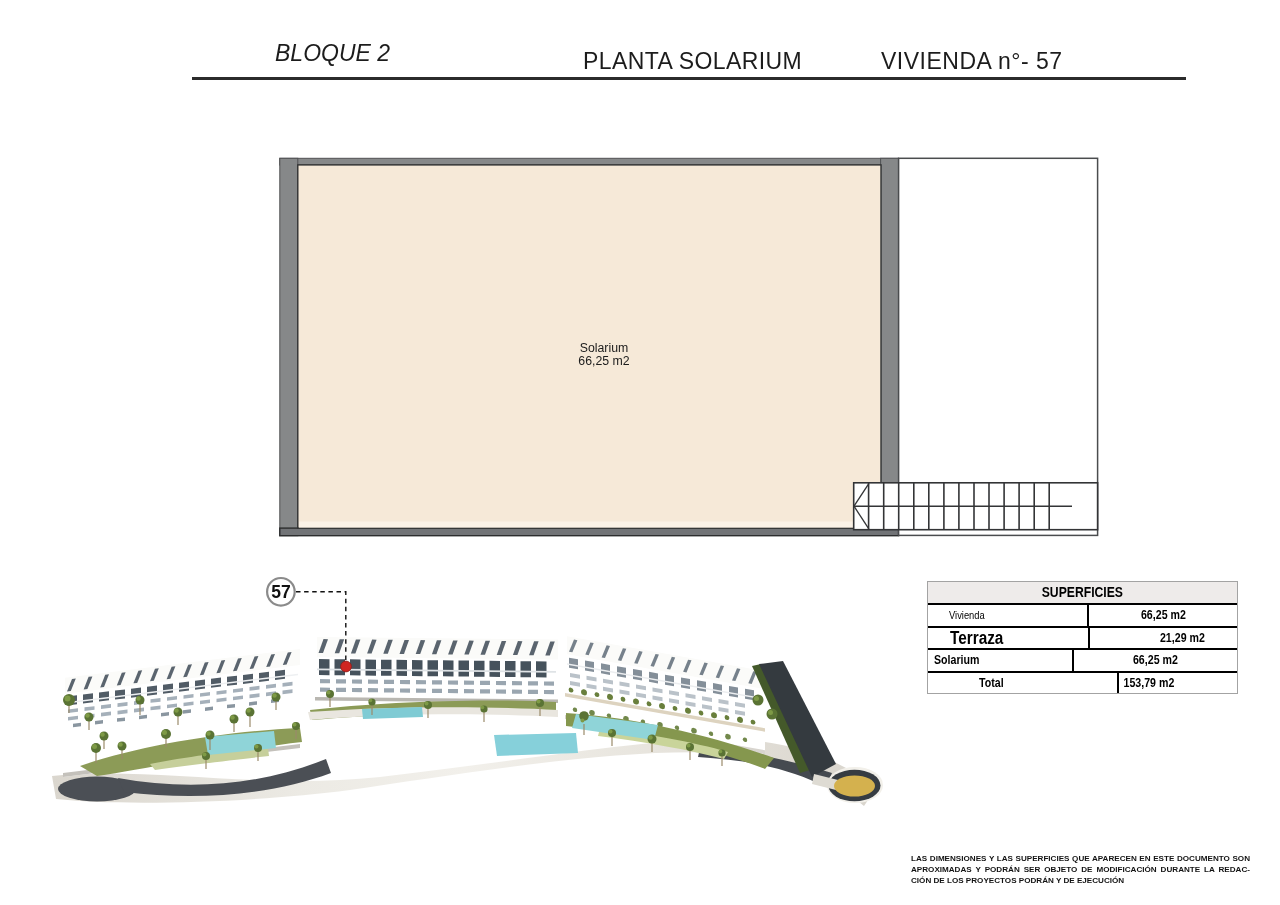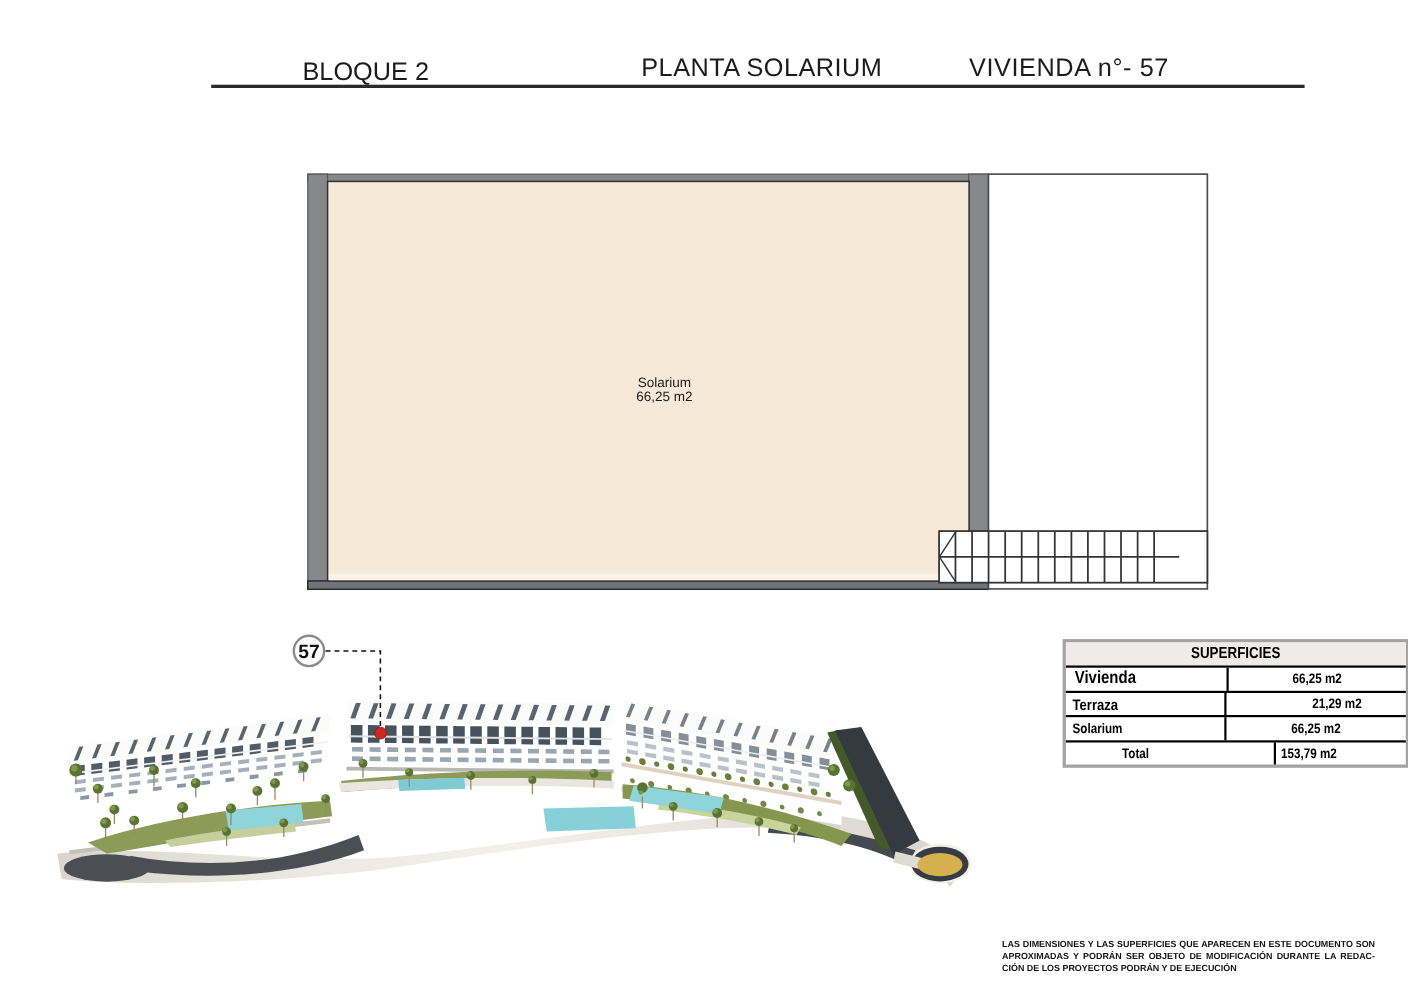--- a/index.html
+++ b/index.html
@@ -4,21 +4,21 @@
 <style>
   html,body{margin:0;padding:0;}
   body{width:1280px;height:905px;background:#ffffff;position:relative;
        font-family:"Liberation Sans", sans-serif;overflow:hidden;}
   .abs{position:absolute;}
   .hdr{font-size:23px;color:#1c1c1c;white-space:nowrap;line-height:23px;}
 </style>
 </head>
 <body>
 
-  <div class="abs hdr" style="left:275px;top:54px;">BLOQUE 2</div>
+  <div class="abs hdr" style="left:275px;top:42px;font-style:italic;">BLOQUE 2</div>
   <div class="abs hdr" style="left:583px;top:50px;letter-spacing:0.4px;">PLANTA SOLARIUM</div>
   <div class="abs hdr" style="left:881px;top:50px;letter-spacing:0.5px;">VIVIENDA n°- 57</div>
   <div class="abs" style="left:192px;top:77px;width:994px;height:3px;background:#2b2b2b;"></div>
 
   <svg class="abs" style="left:0;top:0;" width="1280" height="905" viewBox="0 0 1280 905">
 
     <g id="plan">
 
       <rect x="279.8" y="158.3" width="618.8" height="6.8" fill="#868889" stroke="#505153" stroke-width="1"></rect>
       <rect x="279.8" y="158.3" width="18" height="377.4" fill="#868889" stroke="#505153" stroke-width="1"></rect>
@@ -429,30 +429,30 @@
     </g>
 
     <g id="marker">
       <circle cx="280.9" cy="591.8" r="13.8" fill="#ffffff" stroke="#8b8b8b" stroke-width="2.2"></circle>
       <text x="280.9" y="597.9" font-size="17.5" font-weight="600" fill="#111" text-anchor="middle">57</text>
       <polyline points="296,591.8 345.8,591.8 345.8,660" fill="none" stroke="#111" stroke-width="1.4" stroke-dasharray="4.5,3.6"></polyline>
       <circle cx="346" cy="666.5" r="5.4" fill="#d02621" stroke="#8c1d18" stroke-width="0.8"></circle>
     </g>
   </svg>
 
-  <div class="abs" style="left:966px;top:581px;width:309px;border:3px solid #a3a3a3;">
+  <div class="abs" style="left:927px;top:581px;width:309px;border:1px solid #a3a3a3;">
     <div style="height:21px;background:#eeebea;border-bottom:2px solid #000;text-align:center;">
       <span style="display:inline-block;font-size:14.5px;font-weight:700;line-height:21px;transform:scaleX(0.84);">SUPERFICIES</span>
     </div>
     <div style="display:flex;height:20.5px;border-bottom:2px solid #000;">
-      <div style="width:138px;border-right:2px solid #000;padding-left:8px;font-size:16px;font-weight:700;line-height:20.5px;"><span style="display:inline-block;transform:scaleX(0.85);transform-origin:left;">Vivienda</span></div>
+      <div style="width:138px;border-right:2px solid #000;padding-left:21px;font-size:11px;font-weight:400;line-height:20.5px;"><span style="display:inline-block;transform:scaleX(0.85);transform-origin:left;">Vivienda</span></div>
       <div style="flex:1;text-align:center;font-size:12.5px;font-weight:700;line-height:20.5px;"><span style="display:inline-block;transform:scaleX(0.85);">66,25 m2</span></div>
     </div>
     <div style="display:flex;height:20.5px;border-bottom:2px solid #000;">
-      <div style="width:138px;border-right:2px solid #000;padding-left:6px;font-size:14px;font-weight:700;line-height:20.5px;"><span style="display:inline-block;transform:scaleX(0.85);transform-origin:left;">Terraza</span></div>
+      <div style="width:138px;border-right:2px solid #000;padding-left:22px;font-size:18px;font-weight:700;line-height:20.5px;"><span style="display:inline-block;transform:scaleX(0.85);transform-origin:left;">Terraza</span></div>
       <div style="flex:1;text-align:center;font-size:12.5px;font-weight:700;line-height:20.5px;margin-left:38px;"><span style="display:inline-block;transform:scaleX(0.85);">21,29 m2</span></div>
     </div>
     <div style="display:flex;height:20.5px;border-bottom:2px solid #000;">
       <div style="width:138px;border-right:2px solid #000;padding-left:6px;font-size:12.5px;font-weight:700;line-height:20.5px;"><span style="display:inline-block;transform:scaleX(0.85);transform-origin:left;">Solarium</span></div>
       <div style="flex:1;text-align:center;font-size:12.5px;font-weight:700;line-height:20.5px;"><span style="display:inline-block;transform:scaleX(0.85);">66,25 m2</span></div>
     </div>
     <div style="display:flex;height:20.5px;margin-left:45px;">
       <div style="width:138px;border-right:2px solid #000;padding-left:6px;font-size:12.5px;font-weight:700;line-height:20.5px;"><span style="display:inline-block;transform:scaleX(0.85);transform-origin:left;">Total</span></div>
       <div style="flex:1;text-align:left;font-size:12.5px;font-weight:700;line-height:20.5px;"><span style="display:inline-block;transform:scaleX(0.85);">153,79 m2</span></div>
     </div>

